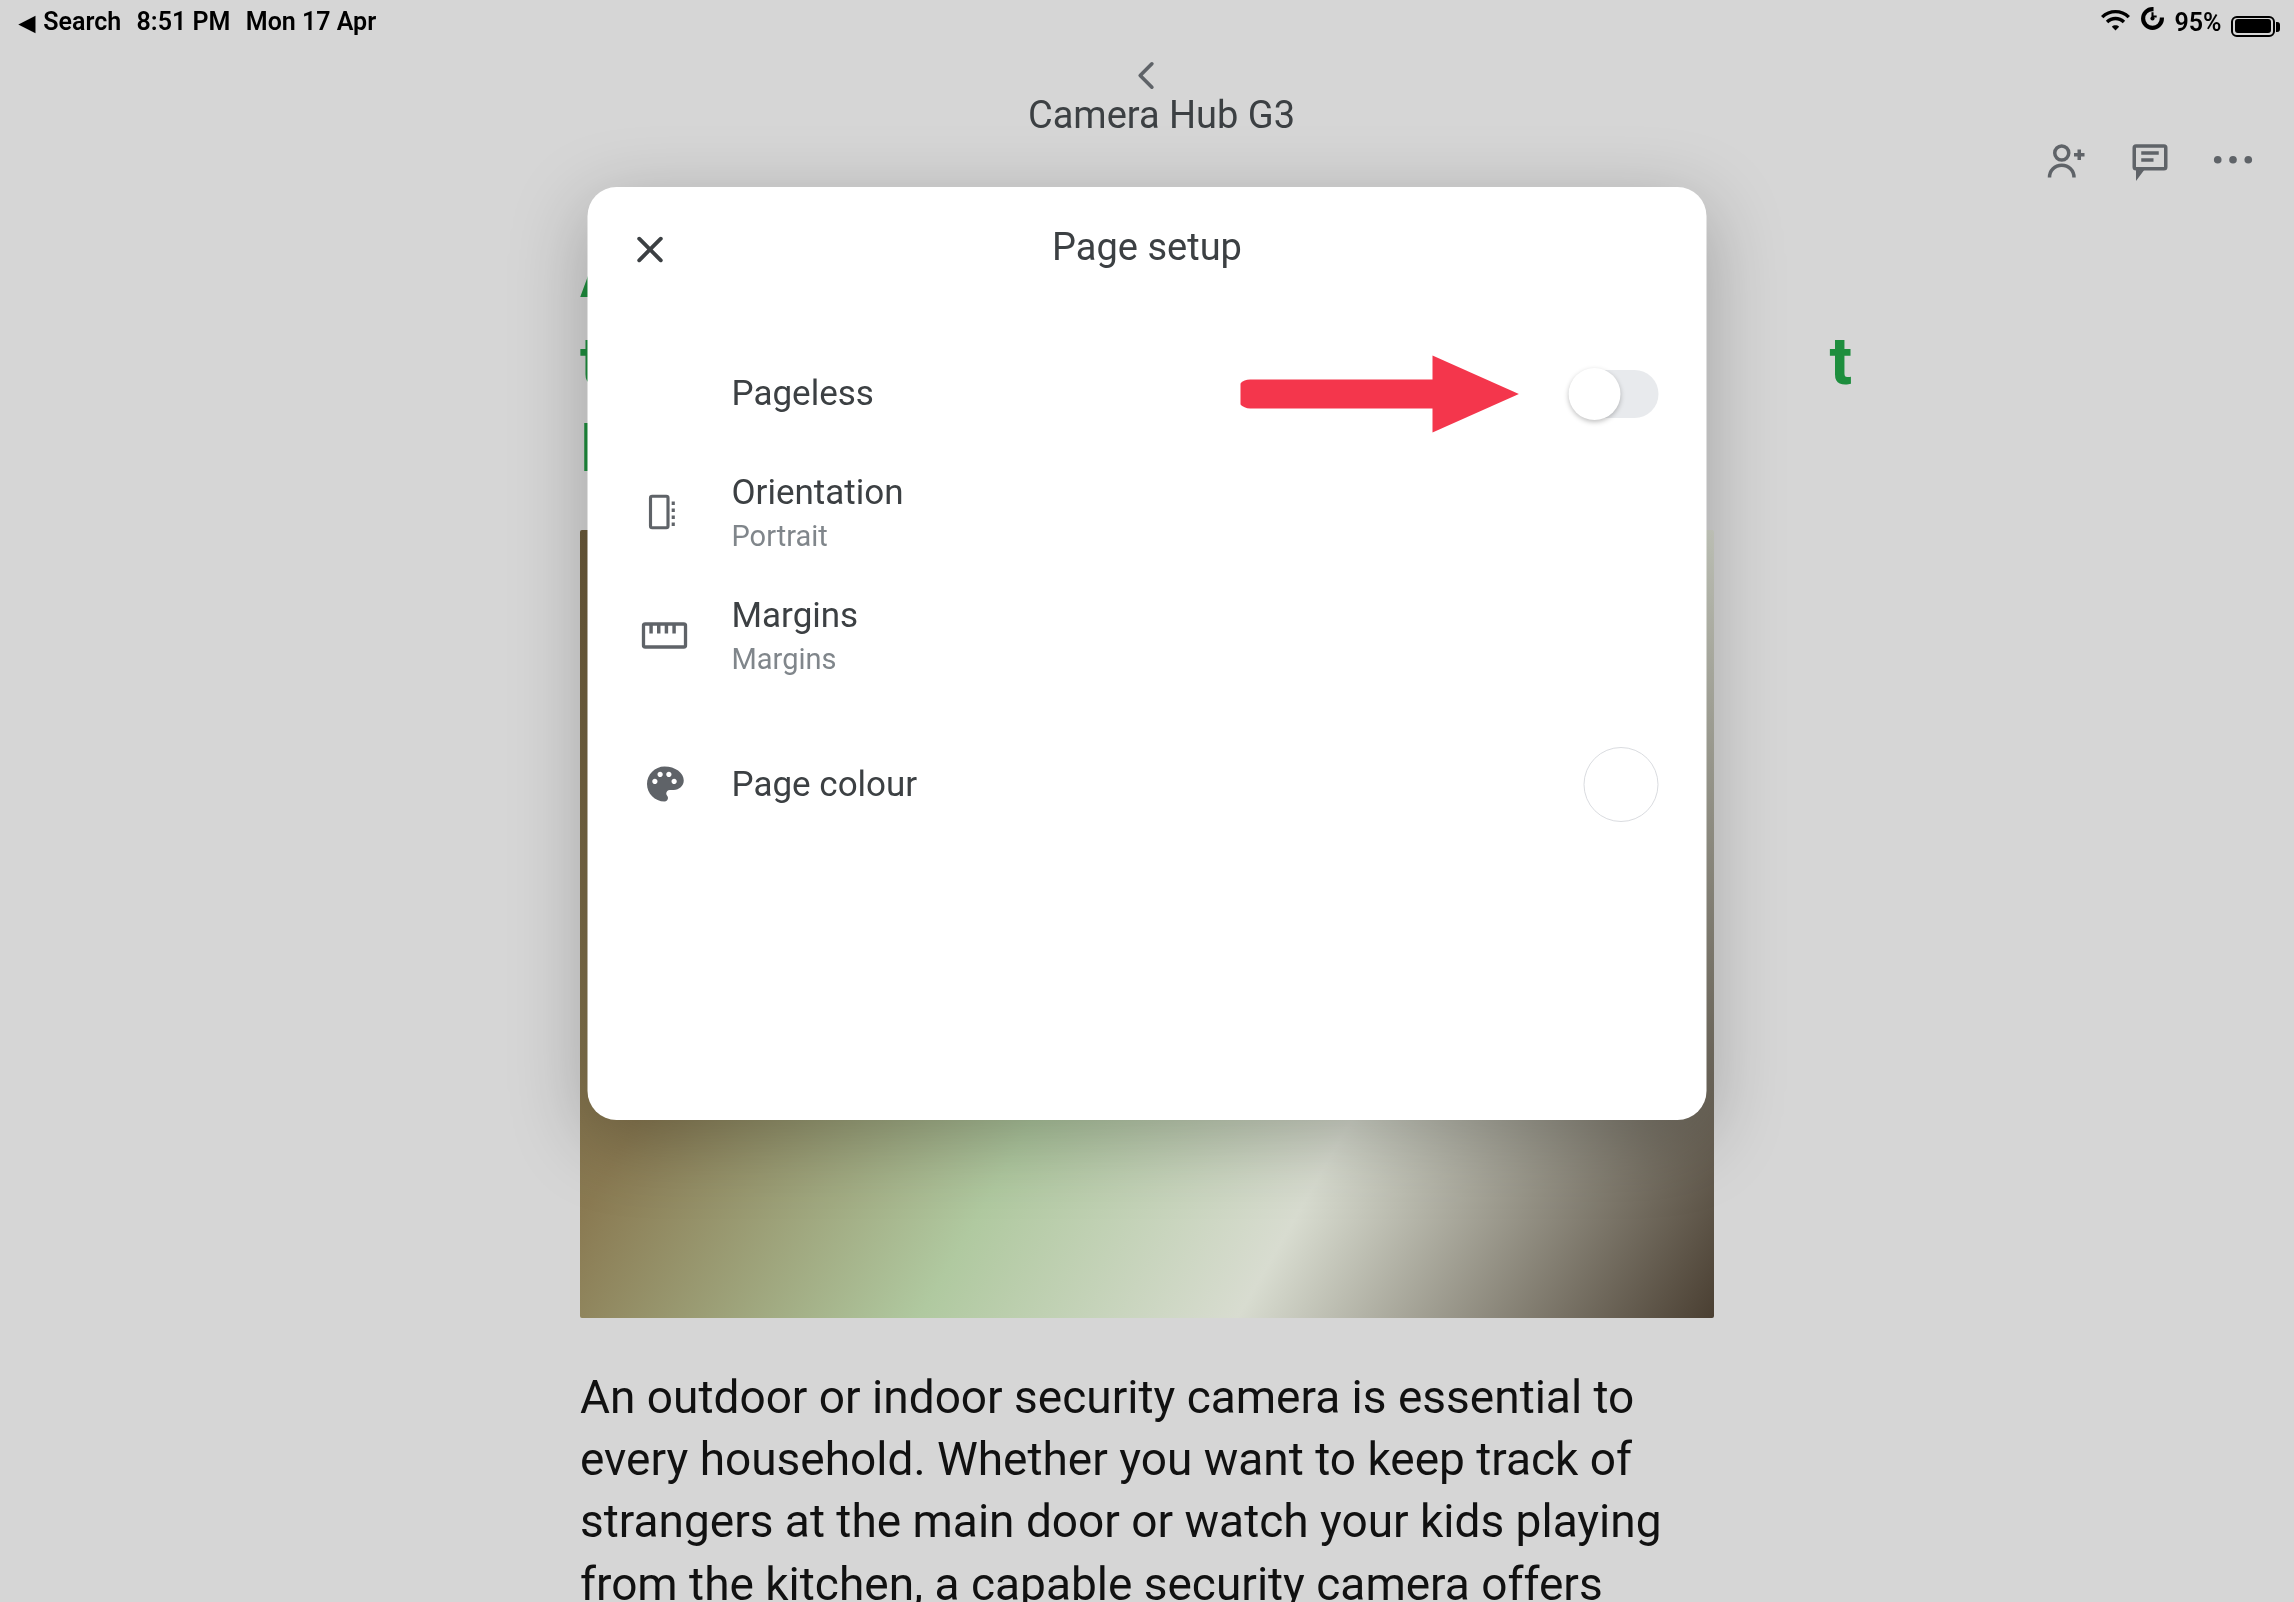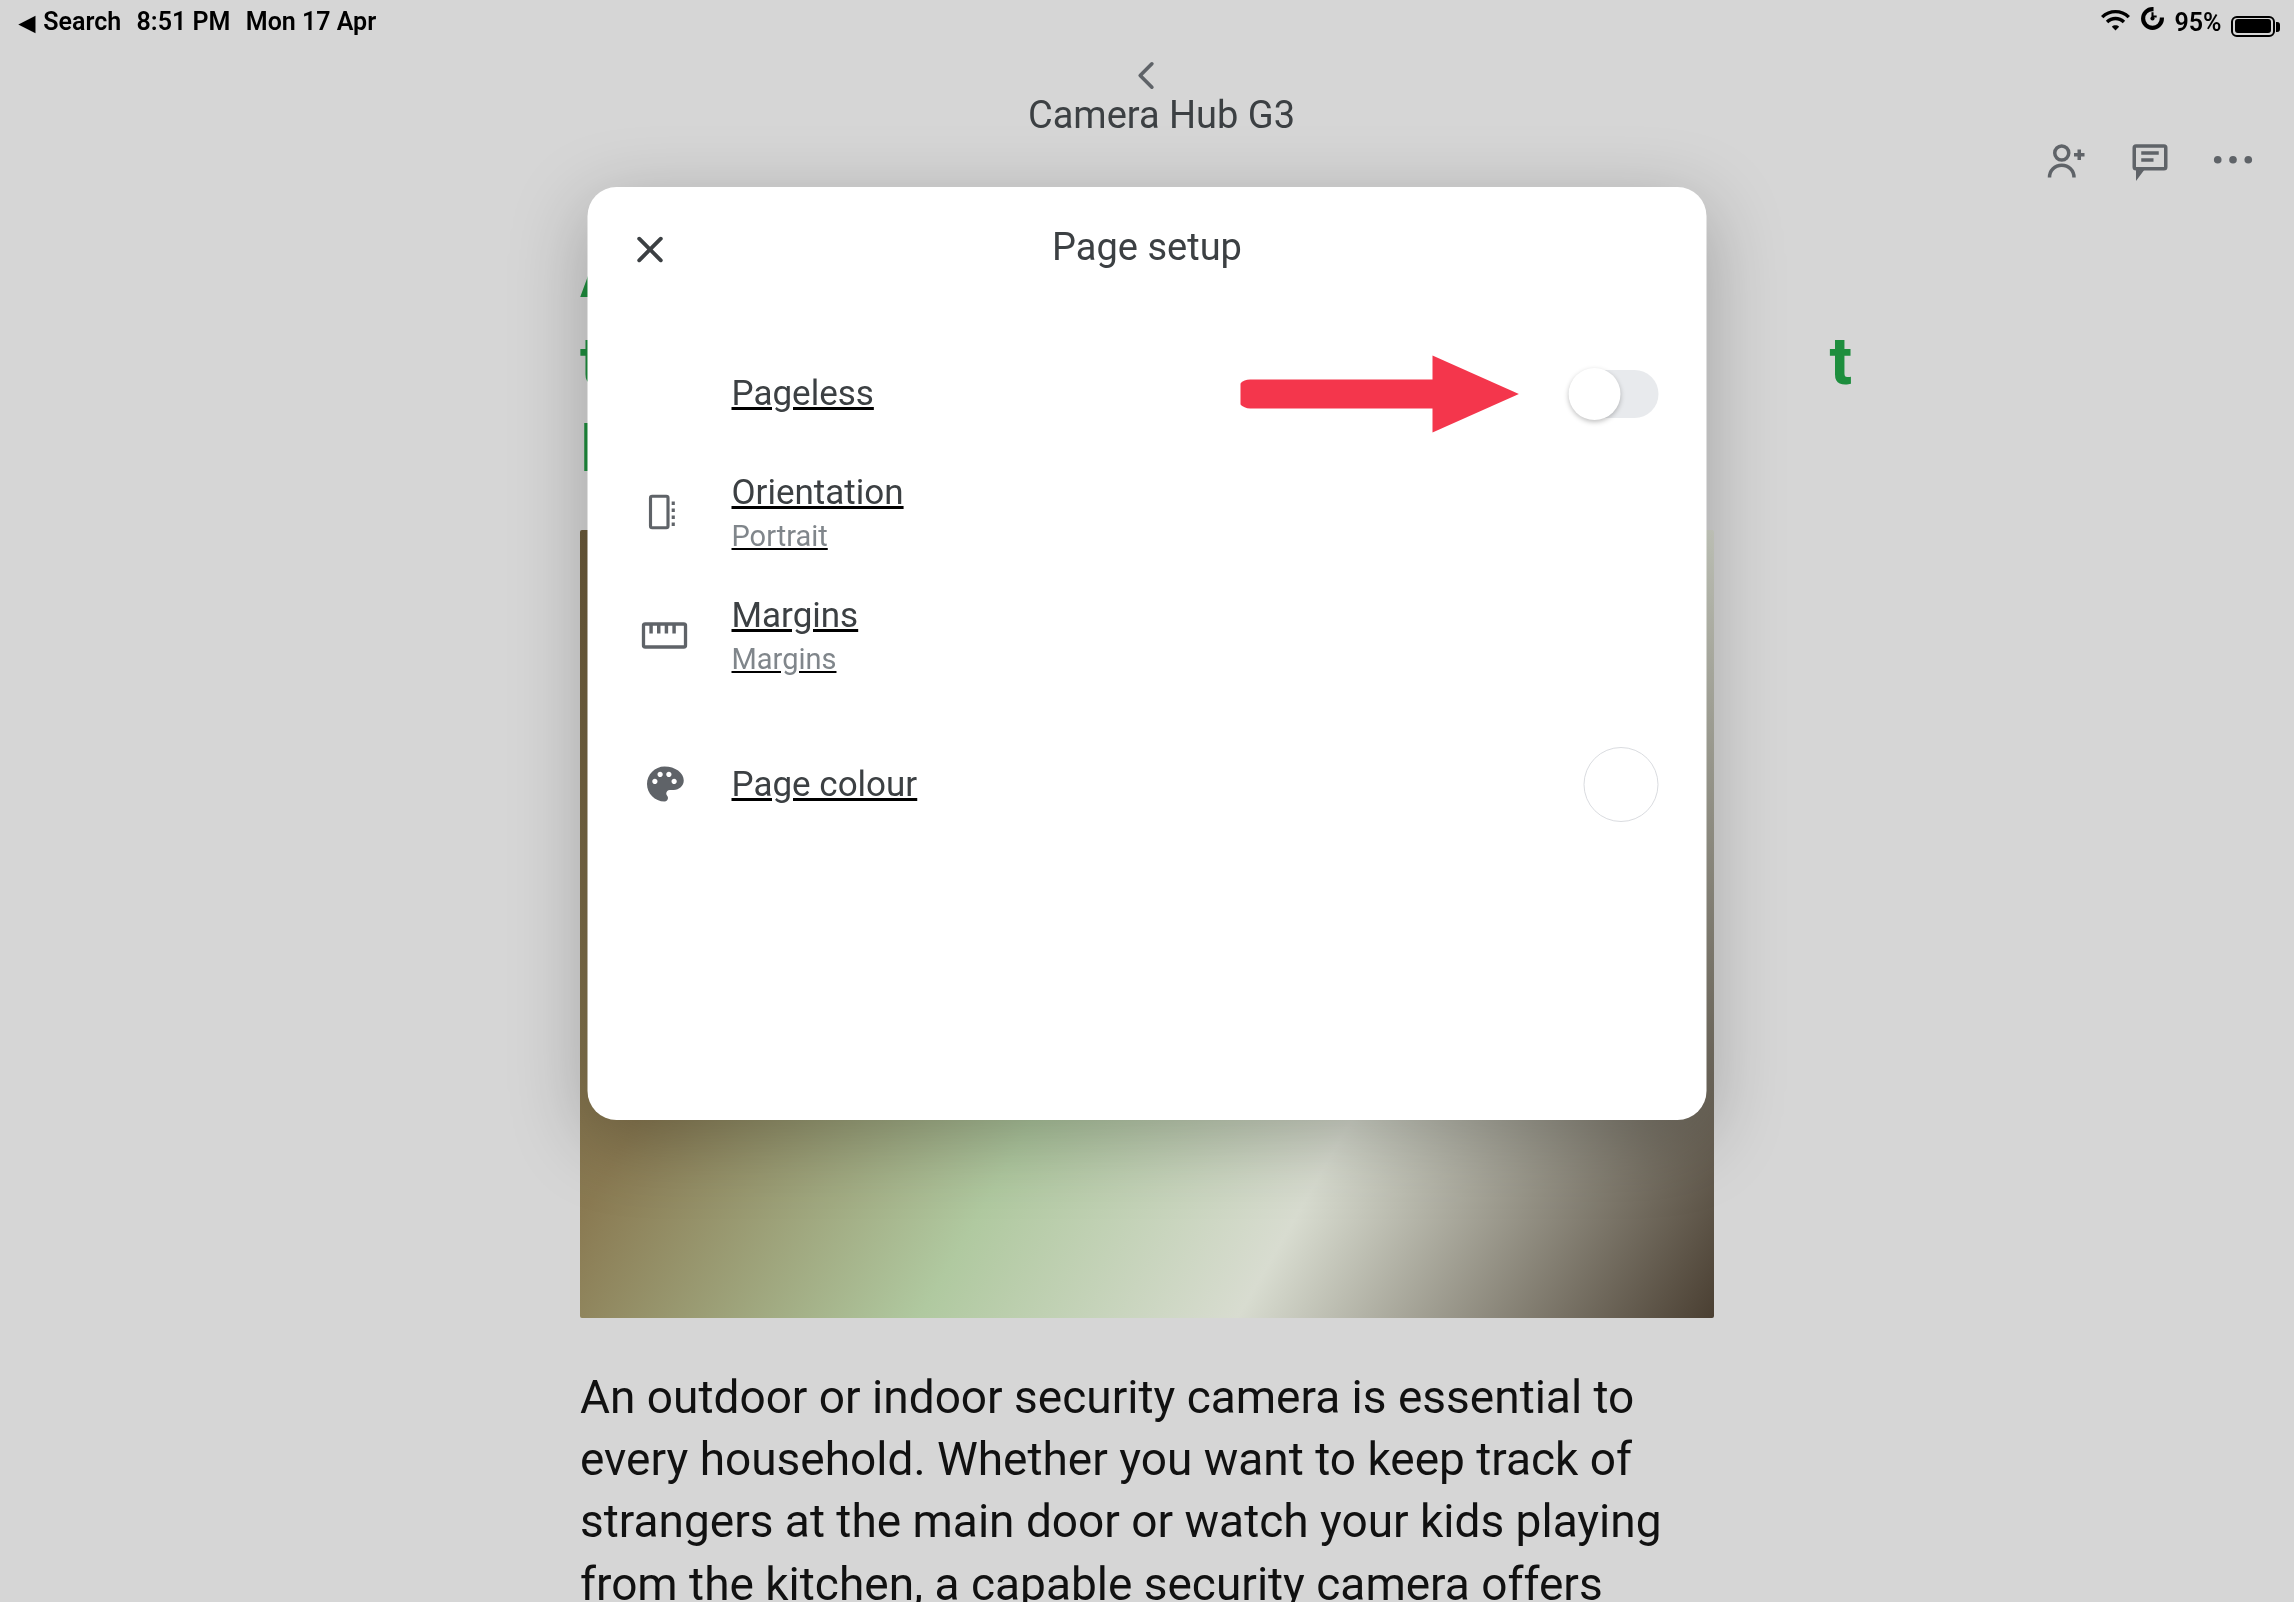--- a/index.html
+++ b/index.html
@@ -137,21 +137,21 @@
     width: 48px; height: 48px;
     display:flex; align-items:center; justify-content:center;
     color: #3c4043;
     font-size: 38px;
   }
   .modal-title {
     font-size: 38px;
     color: #3c4043;
     font-weight: 400;
   }
-  .modal-list { padding-top: 38px; text-decoration: underline; }
+  .modal-list { padding-top: 38px; }
   .modal-row {
     display: flex;
     align-items: center;
     padding: 21px 48px;
     min-height: 115px;
   }
   .row-icon {
     width: 58px; height: 58px;
     display: flex; align-items:center; justify-content:center;
     color: #5f6368;

